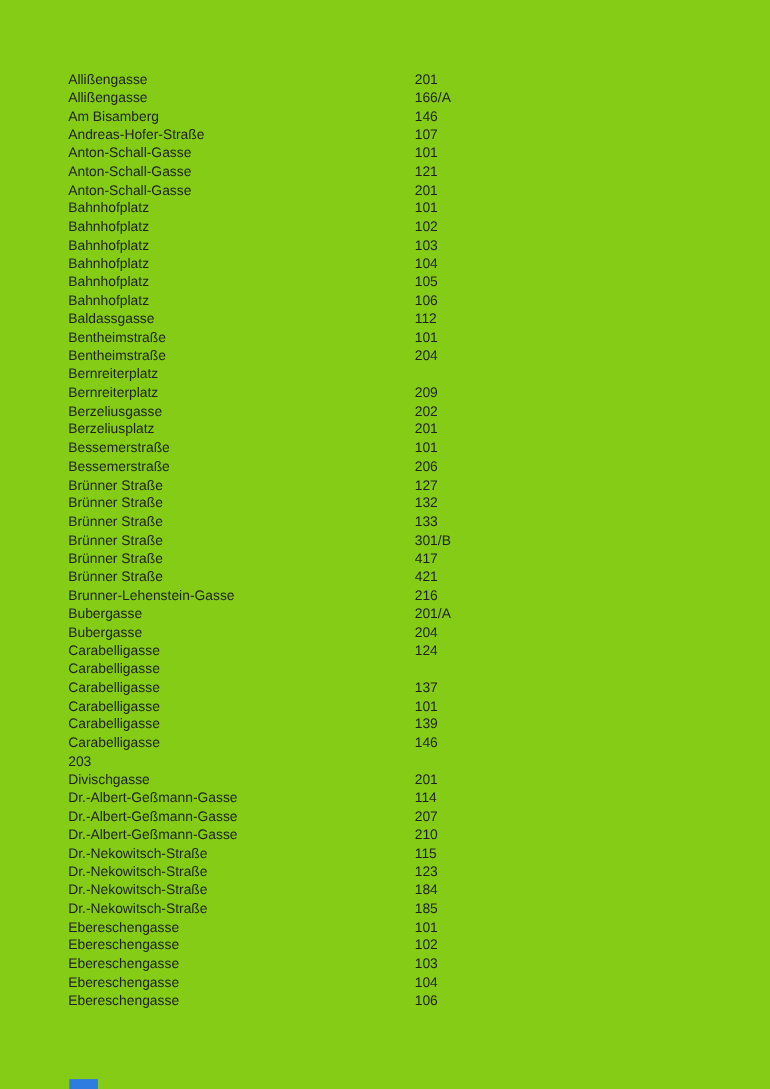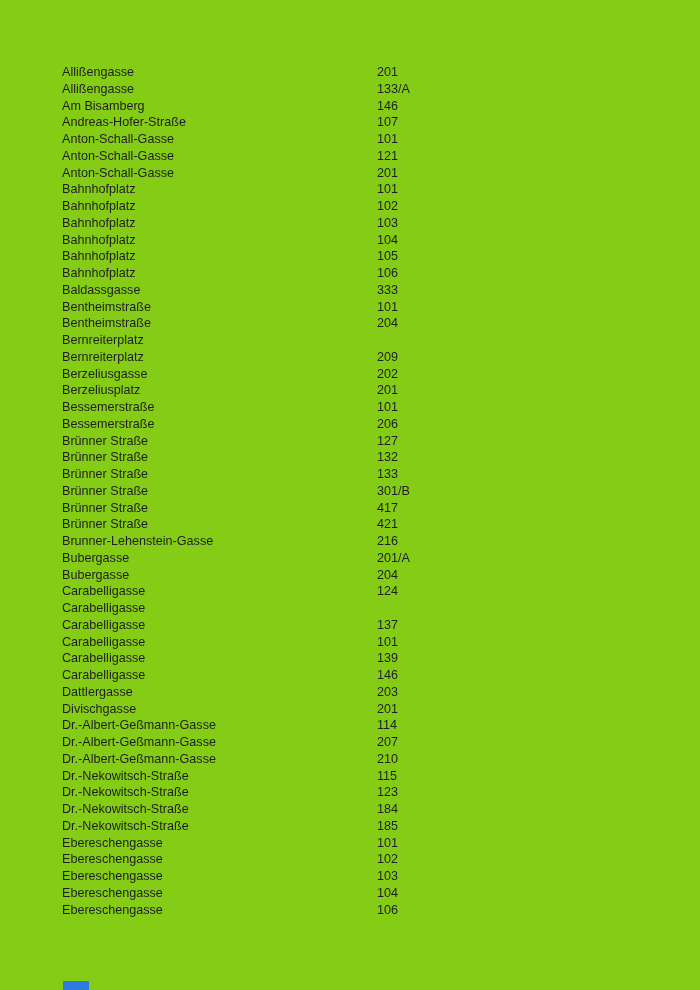--- a/index.html
+++ b/index.html
@@ -52,21 +52,21 @@
 <body>
 
 <div class="page" style="background: #84cc16;">
   <div class="list" id="list">
       <div class="row" style="color: rgb(31, 31, 31);">
         <span class="street">Allißengasse</span>
         <span class="num">201</span>
       </div>
       <div class="row" style="color: rgb(31, 31, 31);">
         <span class="street">Allißengasse</span>
-        <span class="num">133/A</span>
+        <span class="num">166/A</span>
       </div>
       <div class="row" style="color: rgb(31, 31, 31);">
         <span class="street">Am Bisamberg</span>
         <span class="num">146</span>
       </div>
       <div class="row" style="color: rgb(31, 31, 31);">
         <span class="street">Andreas-Hofer-Straße</span>
         <span class="num">107</span>
       </div>
       <div class="row" style="color: rgb(31, 31, 31);">
@@ -100,21 +100,21 @@
       <div class="row" style="color: rgb(31, 31, 31);">
         <span class="street">Bahnhofplatz</span>
         <span class="num">105</span>
       </div>
       <div class="row" style="color: rgb(31, 31, 31);">
         <span class="street">Bahnhofplatz</span>
         <span class="num">106</span>
       </div>
       <div class="row" style="color: rgb(31, 31, 31);">
         <span class="street">Baldassgasse</span>
-        <span class="num">333</span>
+        <span class="num">112</span>
       </div>
       <div class="row" style="color: rgb(31, 31, 31);">
         <span class="street">Bentheimstraße</span>
         <span class="num">101</span>
       </div>
       <div class="row" style="color: rgb(31, 31, 31);">
         <span class="street">Bentheimstraße</span>
         <span class="num">204</span>
       </div>
       <div class="row" style="color: rgb(31, 31, 31);">
@@ -193,21 +193,20 @@
       </div>
       <div class="row" style="color: rgb(31, 31, 31);">
         <span class="street">Carabelligasse</span>
         <span class="num">139</span>
       </div>
       <div class="row" style="color: rgb(31, 31, 31);">
         <span class="street">Carabelligasse</span>
         <span class="num">146</span>
       </div>
       <div class="row" style="color: rgb(31, 31, 31);">
-        <span class="street">Dattlergasse</span>
         <span class="num">203</span>
       </div>
       <div class="row" style="color: rgb(31, 31, 31);">
         <span class="street">Divischgasse</span>
         <span class="num">201</span>
       </div>
       <div class="row" style="color: rgb(31, 31, 31);">
         <span class="street">Dr.-Albert-Geßmann-Gasse</span>
         <span class="num">114</span>
       </div>

